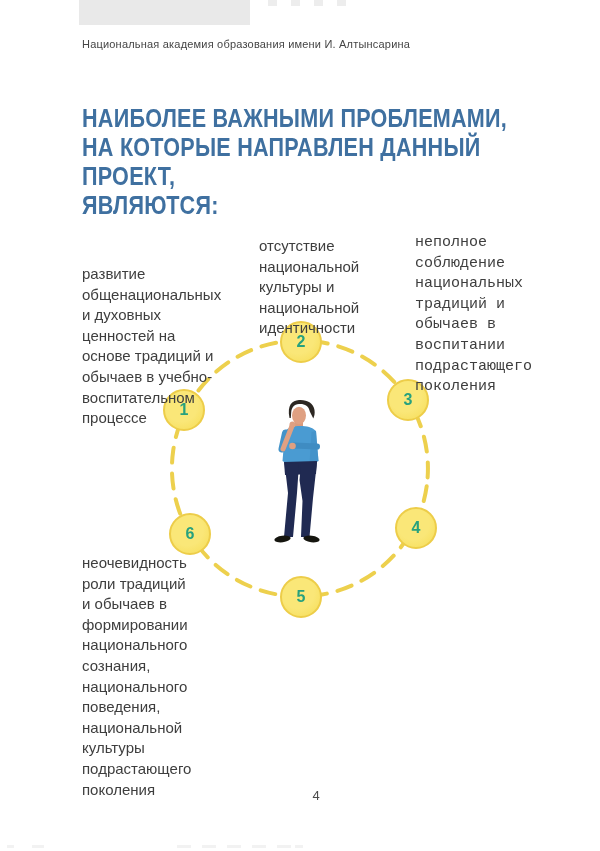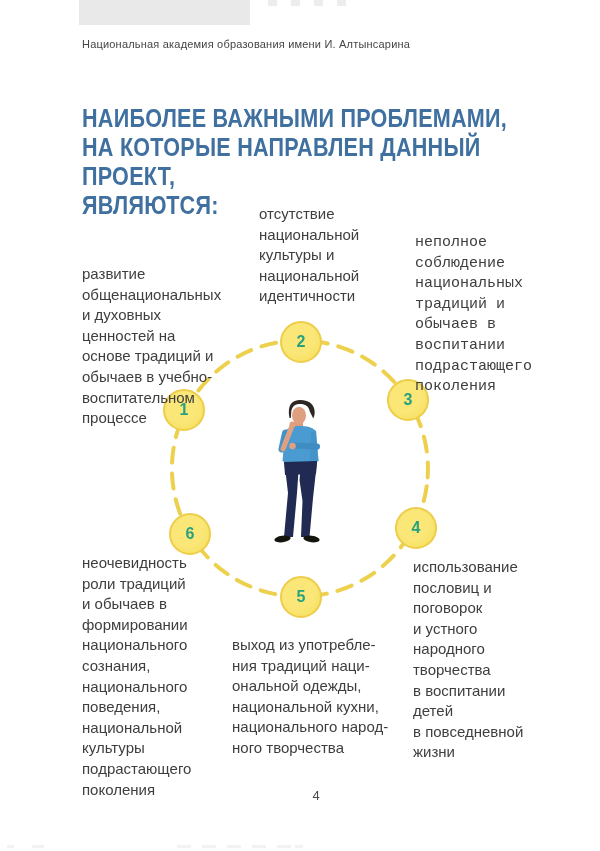--- a/index.html
+++ b/index.html
@@ -16,21 +16,21 @@
   .title{
     position:absolute;left:82px;top:104px;margin:0;
     font-size:26px;font-weight:bold;line-height:29px;letter-spacing:.3px;
     color:#3f70a0;white-space:pre-line;
     transform:scaleX(.83);transform-origin:left top;
   }
   .tblock{
     position:absolute;font-size:15px;line-height:20.6px;color:#3e3e3e;white-space:pre-line;
   }
   .tb1{left:82px;top:264px;}
-  .tb2{left:259px;top:204px;}
+  .tb2{left:259px;top:236px;}
   .tb3{left:415px;top:233px;font-family:Liberation Mono, monospace;}
   .tb4{left:413px;top:557px;}
   .tb5{left:232px;top:635px;}
   .tb6{left:82px;top:553px;}
   .ring-svg{position:absolute;left:150px;top:318px;width:300px;height:300px;}
   .circle{
     position:absolute;width:42px;height:42px;border-radius:50%;box-sizing:border-box;
     background:radial-gradient(circle at 42% 38%, #fae778 50%, #f6dd58 95%);
     border:2px solid #edcd49;
     display:flex;align-items:center;justify-content:center;
@@ -139,36 +139,20 @@
 национальной
 идентичности</div>
   <div class="tblock tb3">неполное
 соблюдение
 национальных
 традиций и
 обычаев в
 воспитании
 подрастающего
 поколения</div>
-  <div class="tblock tb4">использование
-пословиц и
-поговорок
-и устного
-народного
-творчества
-в воспитании
-детей
-в повседневной
-жизни</div>
-  <div class="tblock tb5">выход из употребле-
-ния традиций наци-
-ональной одежды,
-национальной кухни,
-национального народ-
-ного творчества</div>
   <div class="tblock tb6">неочевидность
 роли традиций
 и обычаев в
 формировании
 национального
 сознания,
 национального
 поведения,
 национальной
 культуры

